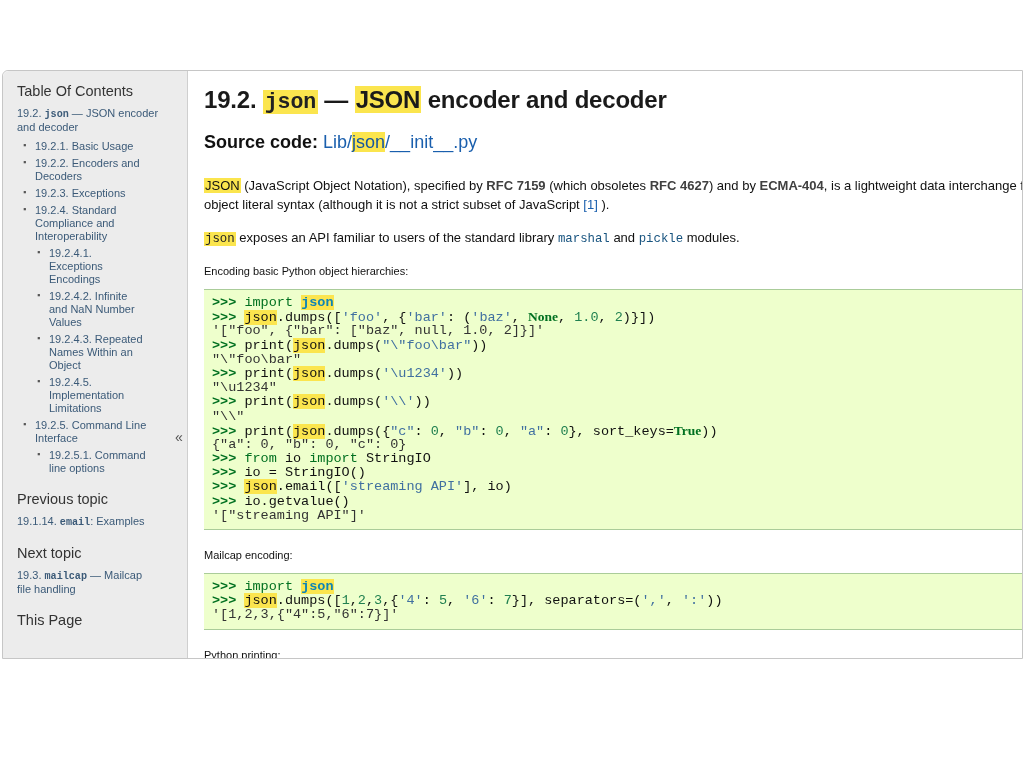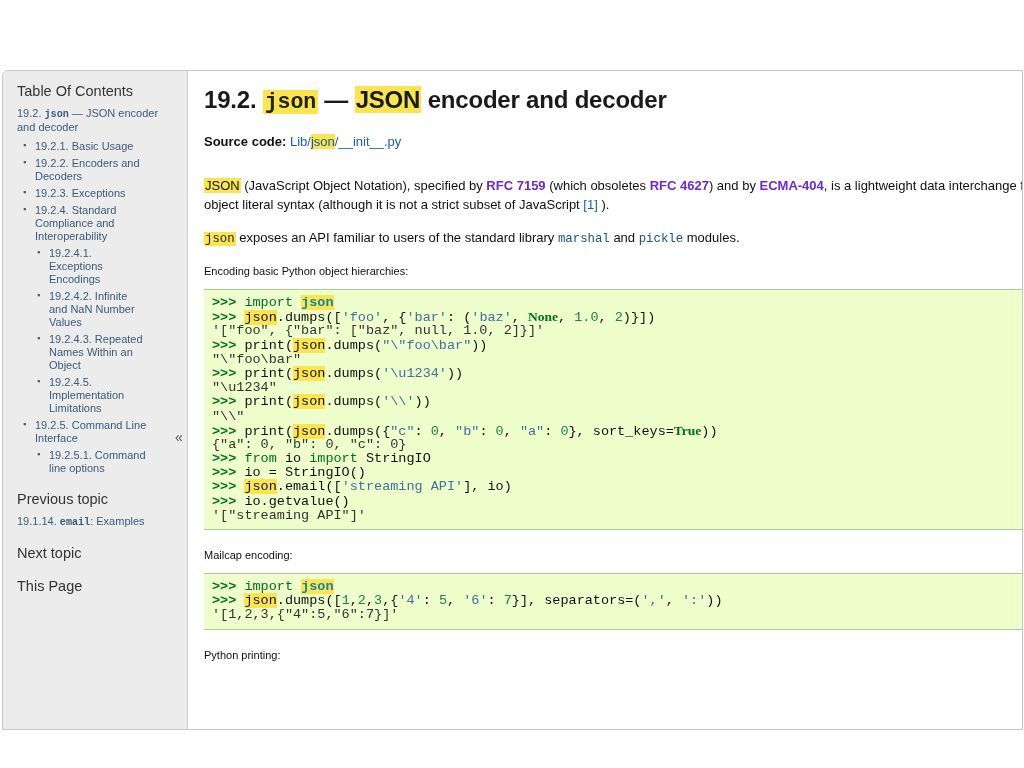--- a/index.html
+++ b/index.html
@@ -1,20 +1,20 @@
 <!DOCTYPE html>
 <html><head>
 <meta charset="utf-8">
 <style>
   * { margin:0; padding:0; box-sizing:border-box; }
   html,body { width:1024px; height:768px; background:#ffffff; overflow:hidden; }
   body { font-family:"Liberation Sans", sans-serif; color:#111; position:relative; }
 
   .viewport {
-    position:absolute; top:70px; left:2px; width:1021px; height:660px;
+    position:absolute; top:70px; left:2px; width:1021px; height:589px;
     background:#ffffff; border:1px solid #c6c6c6; border-radius:6px 0 0 0;
     overflow:hidden;
   }
 
   
   .sidebar {
     position:absolute; left:0; top:0; width:185px; height:100%;
     background:#ececec; border-right:1px solid #cfcfcf; border-radius:6px 0 0 0;
     padding:12px 8px 0 14px; overflow:hidden;
     font-size:11px; line-height:13px; color:#222;
@@ -33,40 +33,40 @@
     position:absolute; left:172px; top:358px; color:#555; font-size:14px;
     cursor:pointer; z-index:5;
   }
 
   
   .main {
     position:absolute; left:186px; top:0; right:0; height:100%;
     padding:14px 0 0 15px; overflow:hidden; background:#fff;
   }
   .title { font-size:24px; line-height:30px; font-weight:600; color:#1a1a1a; margin:0 0 17px; white-space:pre; letter-spacing:-0.2px; }
-  .source-line { font-size:13px; line-height:16px; margin:0 0 26px; white-space:pre; }
+  .source-line { font-size:18px; line-height:16px; margin:0 0 26px; white-space:pre; }
   .para { font-size:13px; margin:0 0 14px; }
   .p-line { white-space:pre; line-height:19px; height:19px; }
   .one-line { white-space:pre; line-height:19px; }
   .label { font-size:11px; line-height:16px; margin:0 0 10px; }
   .codeblock {
     width:905px; background:#eeffcc;
     border-top:1px solid #aacc99; border-bottom:1px solid #aacc99;
     padding:6px 8px; margin:0 0 17px;
     font-family:"Liberation Mono", monospace; font-size:13.5px;
   }
   .code-line { white-space:pre; line-height:14.2px; height:14.2px; }
 
   
   .sg-b      { font-weight:bold; }
   .sg-hl     { background:#fbe54e; padding:0 1px; }
   .sg-hcode  { font-family:"Liberation Mono",monospace; font-size:0.9em; font-weight:bold; background:#fbe54e; padding:0 2px; color:#222; }
   .sg-hcode2 { font-family:"Liberation Mono",monospace; font-size:0.95em; background:#fbe54e; padding:0 1px; color:#222; }
   .sg-link   { color:#1a5fad; cursor:pointer; }
-  .sg-linkb  { color:#6d28d9; font-weight:bold; cursor:pointer; }
+  .sg-linkb  { color:#404040; font-weight:bold; cursor:pointer; }
   .sg-linkhl { color:#14569e; background:#fbe54e; cursor:pointer; }
   .sg-codelink { font-family:"Liberation Mono",monospace; font-size:0.95em; color:#17537f; cursor:pointer; }
   .sg-scode  { font-family:"Liberation Mono",monospace; font-size:0.92em; font-weight:bold; color:inherit; }
   
   .sg-gp  { color:#007020; font-weight:bold; }
   .sg-k   { color:#007020; font-weight:normal; }
   .sg-s   { color:#4070a0; }
   .sg-m   { color:#208050; }
   .sg-kc  { color:#007020; font-weight:bold;font-family:Liberation Serif, serif; }
   .sg-nnhl{ color:#0e84b5; font-weight:bold; background:#fbe54e; }
@@ -93,20 +93,21 @@
           </ul></li>
         <li><a class="toc-link">19.2.5. Command Line Interface</a><ul class="toc-ul">
             <li><a class="toc-link">19.2.5.1. Command line options</a></li>
           </ul></li>
       </ul>
 
     <div class="sb-h">Previous topic</div>
     <a class="sb-link"><span>19.1.14. </span><span class="sg-scode">email</span><span>: Examples</span></a>
 
     <div class="sb-h">Next topic</div>
+    <a class="sb-link"><span>19.3. </span><span class="sg-scode">mailcap</span><span> — Mailcap file handling</span></a>
 
     <div class="sb-h">This Page</div>
   </div>
 
   <div class="collapse-handle">«</div>
 
   <div class="main">
     <h1 class="title"><span>19.2. </span><span class="sg-hcode">json</span><span> — </span><span class="sg-hl">JSON</span><span> encoder and decoder</span></h1>
 
     <p class="source-line"><span class="sg-b">Source code:</span><span> </span><span class="sg-link">Lib/</span><span class="sg-linkhl">json</span><span class="sg-link">/__init__.py</span></p>

